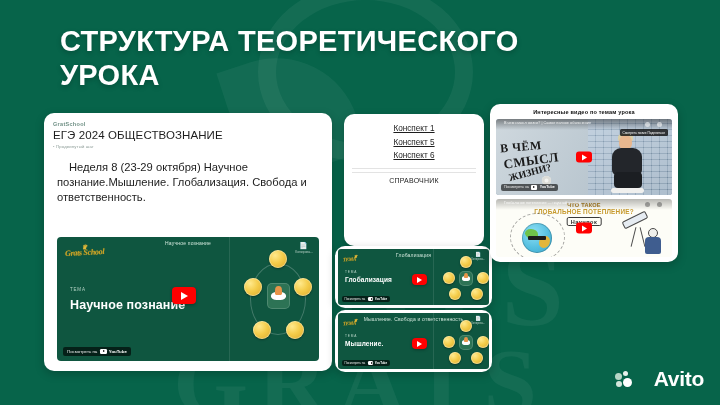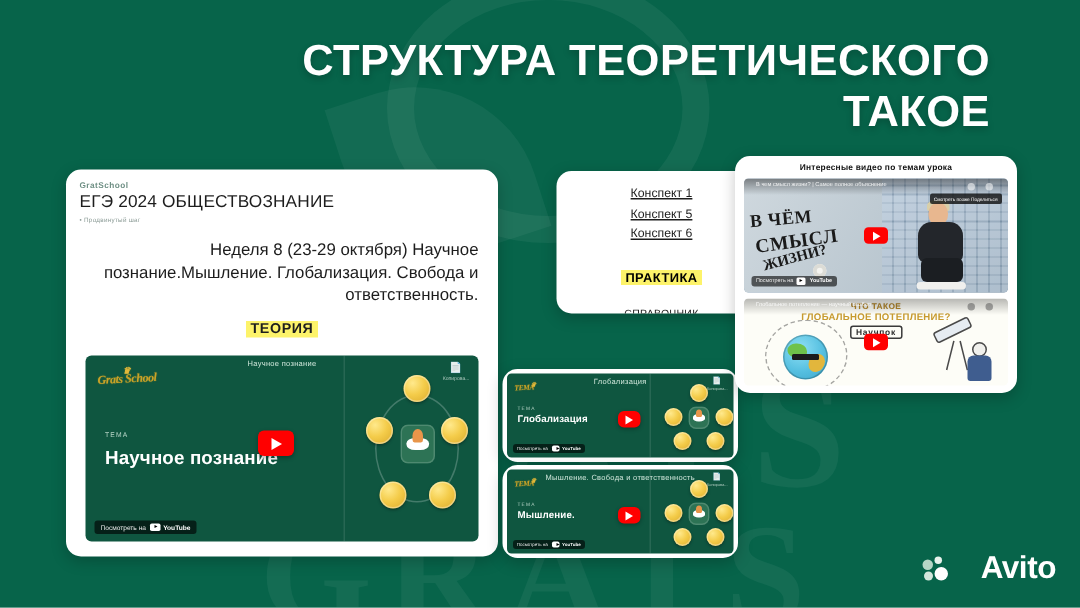--- a/index.html
+++ b/index.html
@@ -52,21 +52,21 @@
     pointer-events: none;
     white-space: nowrap;
   }
   .wm-text .l2 { display: block; font-size: 96px; }
 
   
   .title {
     position: absolute;
     left: 60px; top: 24px;
     width: 600px;
-    text-align: right;
+    text-align: left;
     color: #ffffff;
     font-size: 29px;
     font-weight: 700;
     line-height: 1.18;
     letter-spacing: 0.3px;
     text-shadow: 0 2px 5px rgba(0,0,0,0.22);
   }
 
   
   .card {
@@ -100,21 +100,21 @@
     margin-top: 3px;
     font-size: 4.2px;
     color: #8a9a95;
     letter-spacing: 0.2px;
   }
   .lesson-desc {
     margin: 11px 4px 0 4px;
     font-size: 11.2px;
     line-height: 1.33;
     color: #1d1d1d;
-    text-align: right;
+    text-align: left;
     text-indent: 12px;
   }
   .hl {
     background: #fdf36a;
     font-weight: 700;
     padding: 0 3px;
   }
   .theory-line {
     margin-top: 9px;
     text-align: center;
@@ -275,25 +275,24 @@
   #left-video {
     position: absolute;
     left: 13px; bottom: 10px;
     width: 262px; height: 124px;
     border-radius: 4px;
   }
 
   
   #links-card {
     left: 344px; top: 114px;
-    width: 140px; height: 95px;
+    width: 140px; height: 132px;
     padding: 6px 8px;
     display: flex;
     flex-direction: column;
-    margin-left: 27px;
   }
   .link-list {
     text-align: center;
     padding-top: 4px;
   }
   .link-item {
     font-size: 8.2px;
     color: #1d1d1d;
     text-decoration: underline;
     display: block;
@@ -611,31 +610,28 @@
 
   <div class="wm-leaf"></div>
   <div class="wm-leaf2"></div>
   <div class="wm-text">
     <span>GRATS</span>
     <span class="l2">GRATS</span>
   </div>
 
   <div class="title">
     <div>СТРУКТУРА ТЕОРЕТИЧЕСКОГО</div>
-    <div>ТАКОЕ</div>
+    <div>УРОКА</div>
   </div>
 
   <div class="card" id="left-panel">
     <div class="school-logo">GratSchool</div>
     <div class="course-title">ЕГЭ 2024 ОБЩЕСТВОЗНАНИЕ</div>
     <div class="course-sub">• Продвинутый шаг</div>
     <div class="lesson-desc">Неделя 8 (23-29 октября) Научное познание.Мышление. Глобализация. Свобода и ответственность.</div>
-    <div class="theory-line">
-      <span class="hl">ТЕОРИЯ</span>
-    </div>
 
     <div class="vid" id="left-video">
       <div class="vdivider" style="left:172px;"></div>
       <div class="vtop">
         <div class="vtop-title">Научное познание</div>
       </div>
       <div class="vscript">
         <span class="crown">♛</span>
         <span>Grats School</span>
       </div>
@@ -672,23 +668,20 @@
     </div>
   </div>
 
   <div class="card" id="links-card">
     <div class="link-list">
       <a class="link-item">Конспект 1</a>
       <a class="link-item">Конспект 5</a>
       <a class="link-item">Конспект 6</a>
     </div>
     <div class="sep"></div>
-    <div class="mid-row">
-      <span class="hl">ПРАКТИКА</span>
-    </div>
     <div class="sep"></div>
     <div class="ref-row">СПРАВОЧНИК</div>
   </div>
 
   <div class="card" id="mid-card-1">
     <div class="vid mini-vid">
       <div class="vdivider" style="left:95px;"></div>
       <div class="vtop">
         <div class="vtop-title">Глобализация</div>
       </div>

